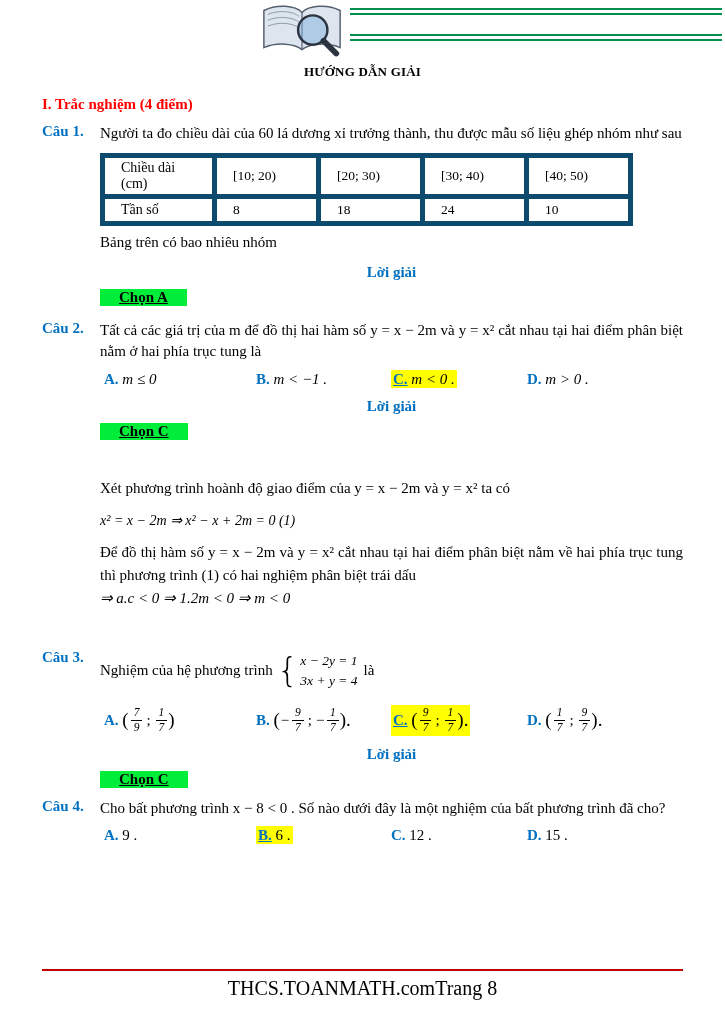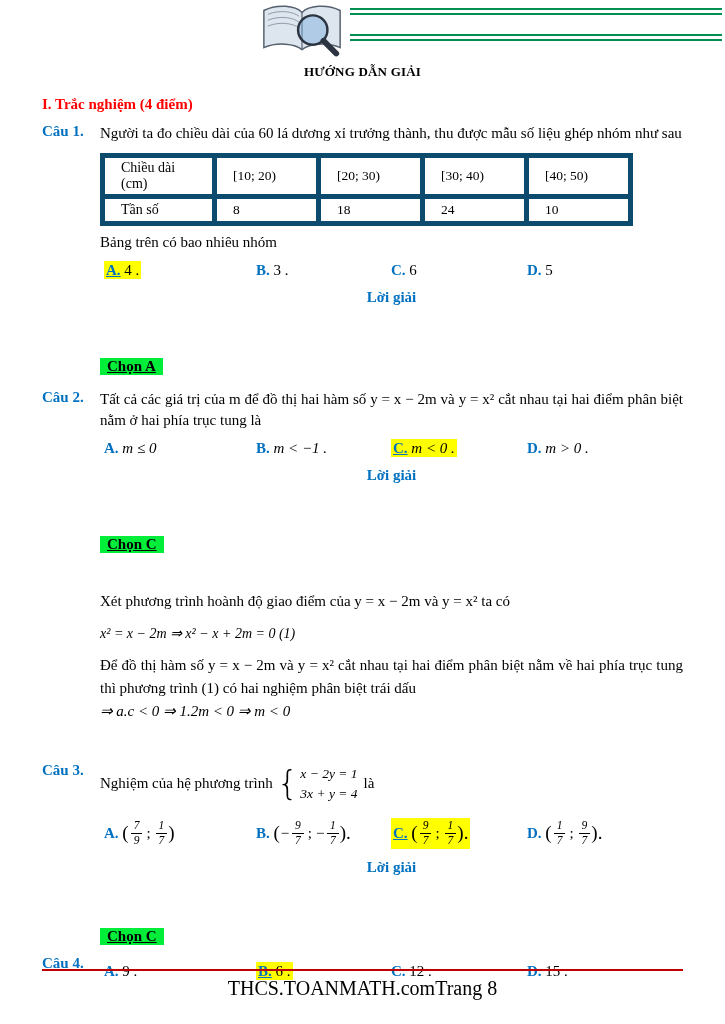--- a/index.html
+++ b/index.html
@@ -32,21 +32,21 @@
   .freq-table{border-collapse:collapse;margin:8px 0 6px 0;}
   .freq-table td{border:5px solid #0c4a6e;padding:2px 16px;font-size:14px;height:27px;vertical-align:middle;}
   .freq-table td.c1{width:112px;}
   .freq-table td.ci{width:104px;font-size:13.5px;}
   
   .opts{display:grid;grid-template-columns:152px 135px 136px 1fr;margin-top:8px;align-items:center;padding-left:4px;}
   .ol{color:var(--accent-blue);font-weight:bold;}
   .hl{background:var(--hl-yellow);padding:1px 2px;}
   .sel .ol{text-decoration:underline;}
   .loigiai{text-align:center;color:var(--accent-blue);font-weight:bold;margin:10px 0 8px 0;}
-  .chon{display:inline-block;background:var(--hl-green);font-weight:bold;text-decoration:underline;padding:0 7px;margin-top:44px;}
+  .chon{display:inline-block;background:var(--hl-green);font-weight:bold;text-decoration:underline;padding:0 19px;}
   
   .math{font-style:italic;}
   .sol-line1{margin-top:38px;line-height:1.45;}
   .sol-eq{font-style:italic;margin-top:12px;font-size:14px;}
   .sol-para{margin-top:12px;line-height:1.55;text-align:justify;}
   .sol-chain{font-style:italic;line-height:1.55;}
   .sys-row{display:flex;align-items:center;line-height:1.45;flex-wrap:wrap;}
   .system{display:inline-flex;align-items:center;margin:2px 6px 2px 4px;}
   .brace{font-family:"DejaVu Sans",sans-serif;font-size:34px;font-weight:300;line-height:.9;margin-right:2px;}
   .eqs{display:inline-flex;flex-direction:column;font-style:italic;font-size:13.5px;line-height:1.5;}
@@ -100,26 +100,20 @@
           <tr>
             <td class="c1">Tần số</td>
             <td class="ci">8</td>
             <td class="ci">18</td>
             <td class="ci">24</td>
             <td class="ci">10</td>
           </tr>
         </tbody>
           </table>
         <div class="q-text">Bảng trên có bao nhiêu nhóm</div>
-        <div class="opts">
-          <div class="opt"><span class="hl sel"><span class="ol">A.</span> <span class="ot">4 .</span></span></div>
-          <div class="opt"><span class="ol">B.</span> <span class="ot">3 .</span></div>
-          <div class="opt"><span class="ol">C.</span> <span class="ot">6</span></div>
-          <div class="opt"><span class="ol">D.</span> <span class="ot">5</span></div>
-        </div>
         <div class="loigiai">Lời giải</div>
         <div><span class="chon">Chọn A</span></div>
       </div>
     </div>
 
     <div class="q mt-md">
       <div class="q-label">Câu 2.</div>
       <div class="q-body">
         <div class="q-text">Tất cả các giá trị của m để đồ thị hai hàm số y = x − 2m và y = x² cắt nhau tại hai điểm phân biệt nằm ở hai phía trục tung là</div>
         <div class="opts">
@@ -191,20 +185,21 @@
           </div>
         </div>
         <div class="loigiai">Lời giải</div>
         <div><span class="chon">Chọn C</span></div>
       </div>
     </div>
 
     <div class="q">
       <div class="q-label">Câu 4.</div>
       <div class="q-body">
+        <div class="q-text">Cho bất phương trình x − 8 &lt; 0 . Số nào dưới đây là một nghiệm của bất phương trình đã cho?</div>
         <div class="opts">
           <div class="opt"><span class="ol">A.</span> <span class="ot">9 .</span></div>
           <div class="opt"><span class="hl sel"><span class="ol">B.</span> <span class="ot">6 .</span></span></div>
           <div class="opt"><span class="ol">C.</span> <span class="ot">12 .</span></div>
           <div class="opt"><span class="ol">D.</span> <span class="ot">15 .</span></div>
         </div>
       </div>
     </div>
   </div>
 

